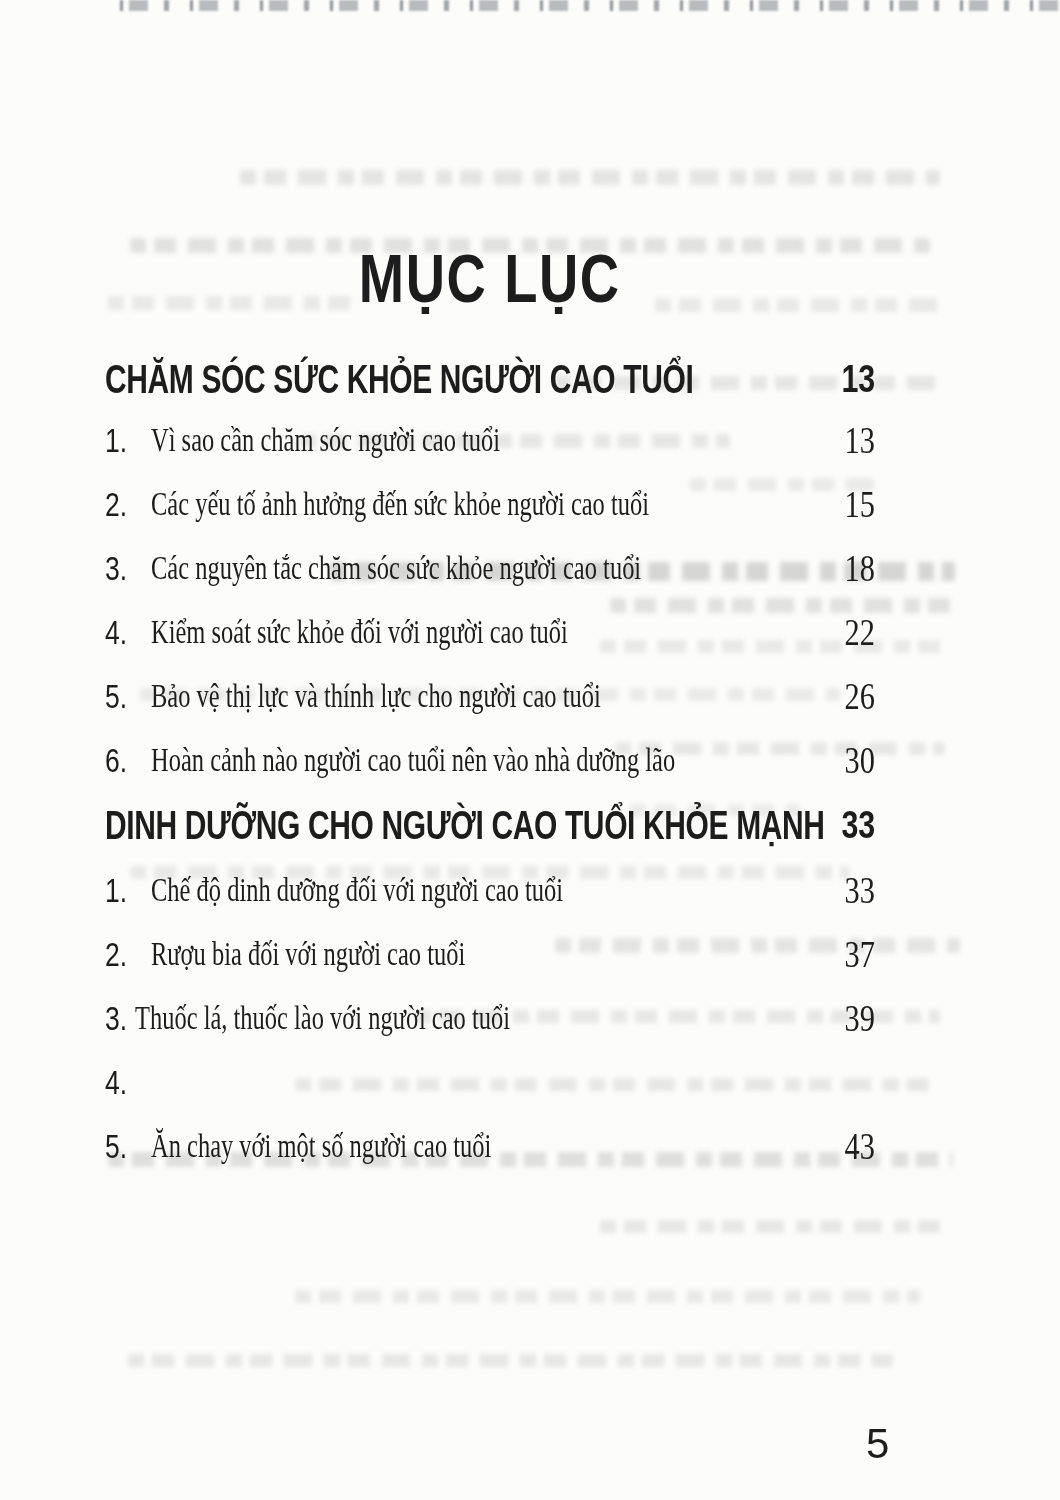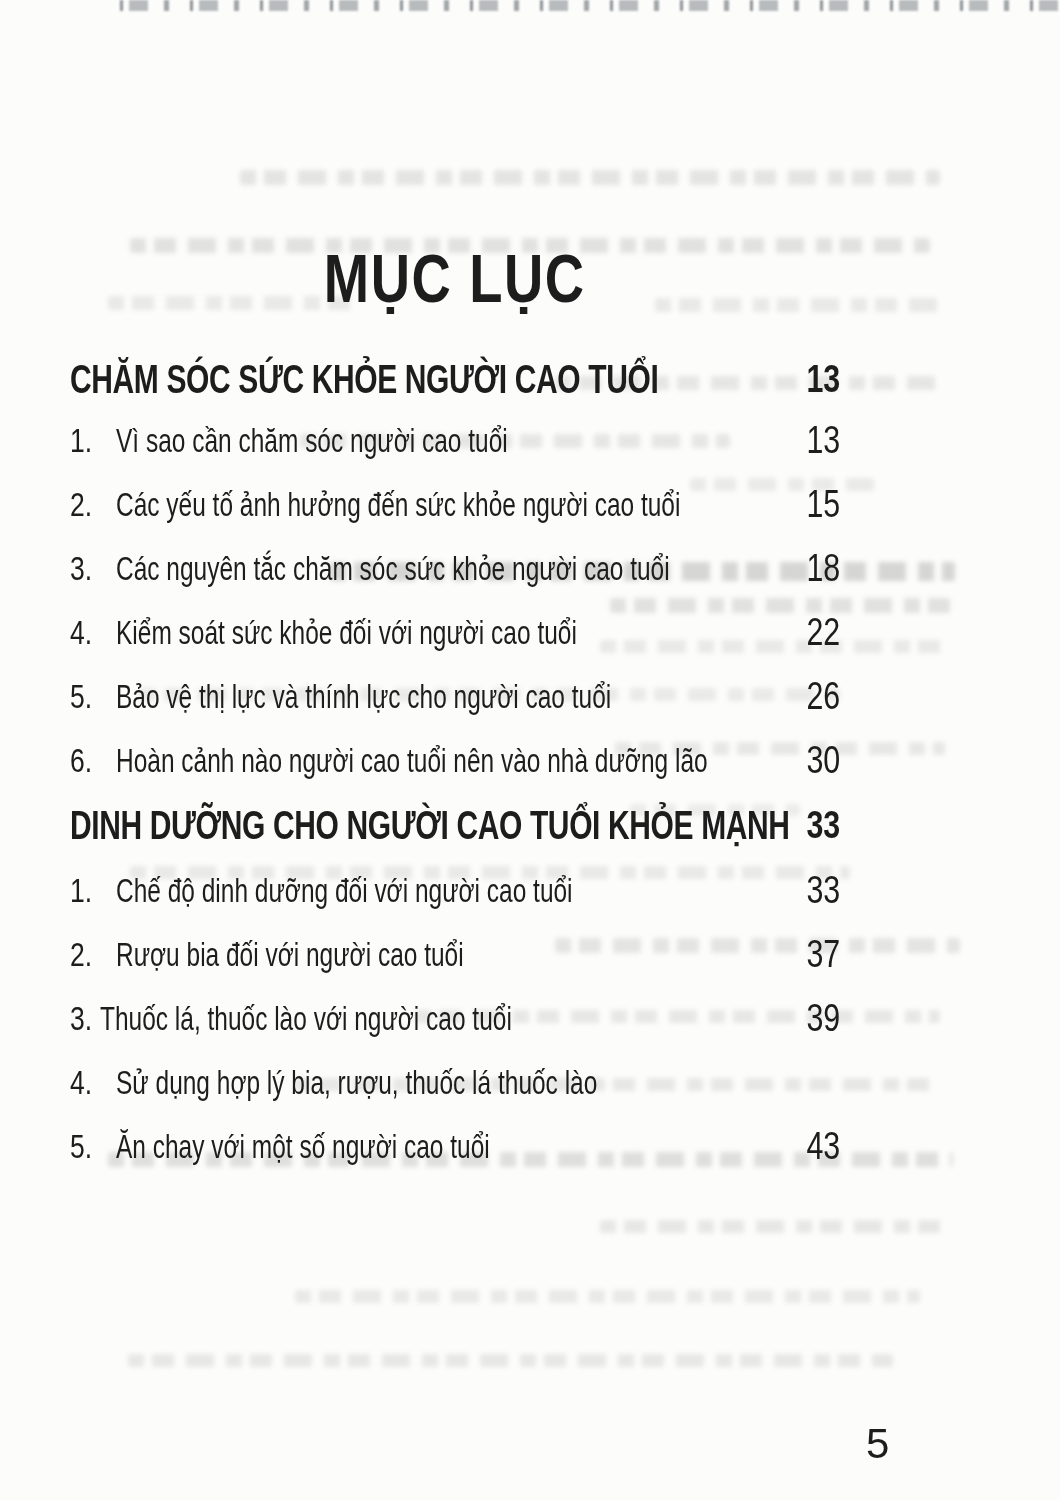--- a/index.html
+++ b/index.html
@@ -15,21 +15,21 @@
     color:var(--ink);
     overflow:hidden;
   }
   .page{
     position:relative;
     width:1060px;height:1500px;
     overflow:hidden;
   }
   .content{
     position:relative;
-    margin-left:70px;
+    margin-left:105px;
     width:770px;
   }
   
   .scan-edge{
     position:absolute;top:0;left:120px;right:0;height:11px;
     background:repeating-linear-gradient(90deg,
       rgba(38,48,56,.75) 0 3px, transparent 3px 9px,
       rgba(38,48,56,.45) 9px 28px, transparent 28px 44px,
       rgba(38,48,56,.6) 44px 49px, transparent 49px 70px);
     filter:blur(1px);
@@ -92,21 +92,21 @@
   }
   .item .num{
     flex:none;
     width:46px;
     display:inline-block;
     transform:scaleX(.78);
     transform-origin:0 50%;
     line-height:40px;
   }
   .item.tight .num{width:30px;}
-  .item .lines{flex:1;min-width:0;}
+  .item .lines{flex:1;min-width:0;font-family:Liberation Serif, serif;}
   .ln{
     position:relative;
     display:block;
     line-height:40px;
     white-space:nowrap;
   }
   .ln + .ln{margin-top:4px;}
   .txt{
     display:inline-block;
     transform:scaleX(.72);
@@ -223,21 +223,20 @@
           </div>
           <div class="item tight">
             <span class="num">3.</span>
             <div class="lines">
               <div class="ln"><span class="txt">Thuốc lá, thuốc lào với người cao tuổi</span><span class="pg">39</span></div>
             </div>
           </div>
           <div class="item">
             <span class="num">4.</span>
             <div class="lines">
-              <div class="ln"><span class="txt">Sử dụng hợp lý bia, rượu, thuốc lá thuốc lào</span></div>
             </div>
           </div>
           <div class="item">
             <span class="num">5.</span>
             <div class="lines">
               <div class="ln"><span class="txt">Ăn chay với một số người cao tuổi</span><span class="pg">43</span></div>
             </div>
           </div>
         </div>
       </div>

